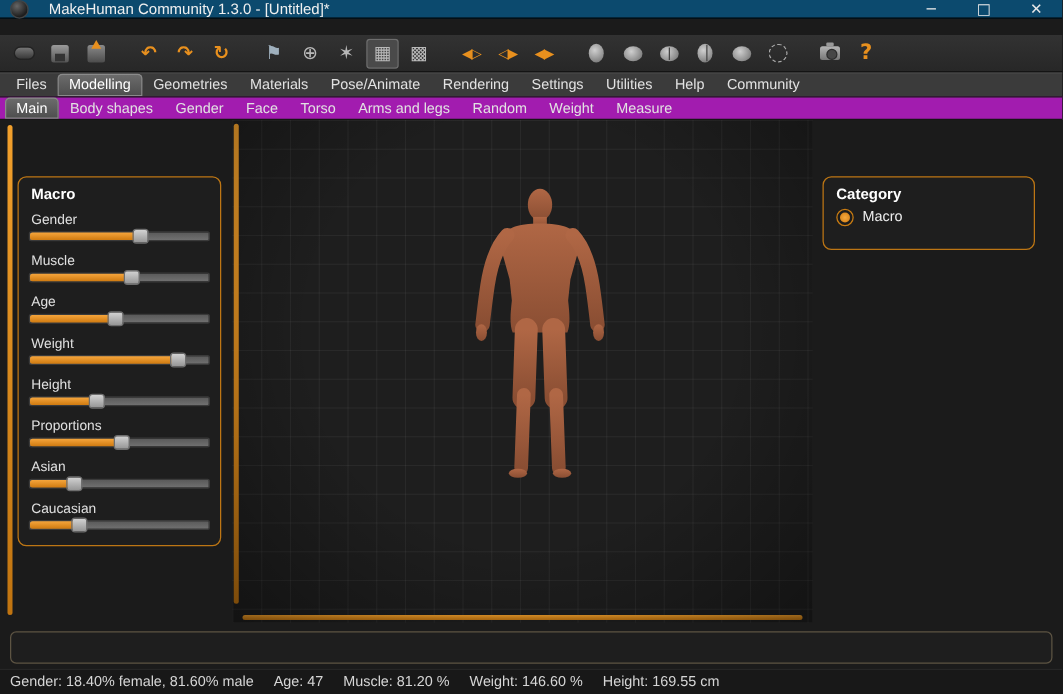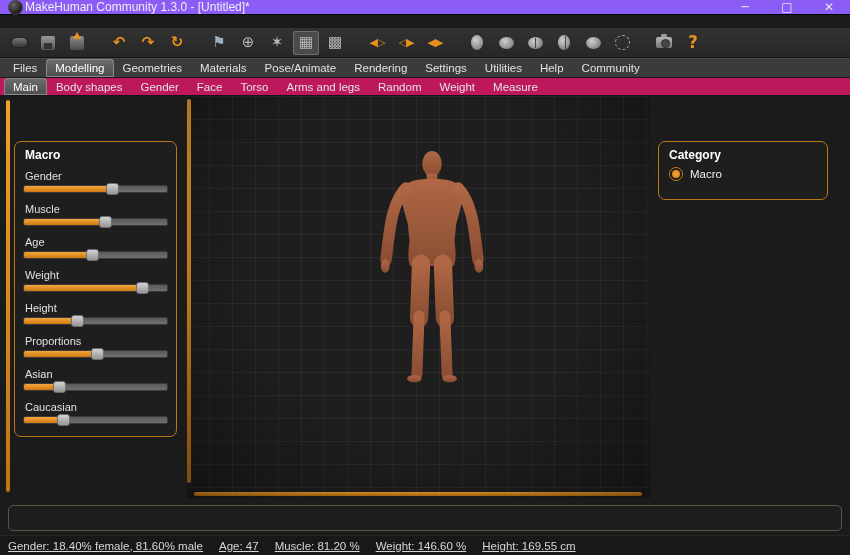--- a/index.html
+++ b/index.html
@@ -5,21 +5,21 @@
   * { box-sizing: border-box; margin: 0; padding: 0; }
   html,body { width:850px; height:555px; overflow:hidden; }
   body {
     position:relative;
     background:#1b1b1b;
     font-family:"Liberation Sans", sans-serif;
     color:#ddd;
     font-size:12px;
   }
   
-  .titlebar{position:absolute;top:0;left:0;right:0;height:15px;background:#8b5cf6;display:flex;align-items:center;padding-left:8px;gap:2px;border-bottom:1px solid #000;}
+  .titlebar{position:absolute;top:0;left:0;right:0;height:15px;background:#0c4a6e;display:flex;align-items:center;padding-left:8px;gap:16px;border-bottom:1px solid #000;}
   .appicon{width:15px;height:15px;border-radius:50%;background:radial-gradient(circle at 35% 30%,#666,#1d1d1d 70%);border:1px solid #444;}
   .apptitle{font-size:12px;color:#f0f0f0;}
   .wincontrols{margin-left:auto;display:flex;height:100%;}
   .winbtn{width:42px;height:100%;display:flex;align-items:center;justify-content:center;color:#e8e8e8;font-size:12px;font-family:"DejaVu Sans",sans-serif;}
   
   .toolbar{position:absolute;top:28px;left:0;right:0;height:30px;background:linear-gradient(#323232,#272727);display:flex;align-items:center;padding:0 6px;border-bottom:1px solid #121212;}
   .tgroup{display:flex;align-items:center;gap:3px;margin-right:16px;}
   .tbtn{width:26px;height:24px;display:flex;align-items:center;justify-content:center;border-radius:3px;}
   .tbtn.active{background:#4a4a4a;box-shadow:inset 0 0 0 1px #6e6e6e;}
   .glyph{font-family:"DejaVu Sans",sans-serif;font-size:15px;color:#b8b8b8;line-height:1;}
@@ -34,21 +34,21 @@
   .blob{width:15px;height:12px;border-radius:50%;background:radial-gradient(circle at 40% 35%,#cfcfcf,#6b6b6b);}
   .blob.tall{width:12px;height:15px;}
   .blob.split{position:relative;}
   .blob.split::after{content:"";position:absolute;left:7px;top:1px;bottom:1px;width:1px;background:#444;}
   .blob.dashed{background:none;border:1.5px dashed #aaa;width:15px;height:15px;border-radius:50%;}
   .cam{width:16px;height:11px;background:linear-gradient(#b5b5b5,#777);border-radius:2px;position:relative;}
   .cam::before{content:"";position:absolute;left:5px;top:-3px;width:6px;height:3px;background:#999;border-radius:1px;}
   .cam::after{content:"";position:absolute;left:5px;top:2px;width:7px;height:7px;border-radius:50%;background:#474747;border:1px solid #2c2c2c;}
   
   .tabs1{position:absolute;top:58px;left:0;right:0;height:19px;background:#3b3b3b;display:flex;align-items:stretch;padding-left:4px;font-size:11.5px;border-top:1px solid #474747;}
-  .tabs2{position:absolute;top:77px;left:0;right:0;height:19px;background:#be185d;display:flex;align-items:stretch;padding-left:4px;font-size:11.5px;border-top:1px solid #191919;border-bottom:1px solid #151515;}
+  .tabs2{position:absolute;top:77px;left:0;right:0;height:19px;background:#a21caf;display:flex;align-items:stretch;padding-left:4px;font-size:11.5px;border-top:1px solid #191919;border-bottom:1px solid #151515;}
   .tab{display:flex;align-items:center;padding:0 9px;color:#e2e2e2;}
   .tab.active{background:linear-gradient(#6d6d6d,#4d4d4d);box-shadow:inset 0 0 0 1px #8a8a8a;border-radius:4px 4px 0 0;color:#fff;}
   
   .vscroll{position:absolute;width:4px;border-radius:2px;background:linear-gradient(90deg,#f5a231,#c1741078);background:linear-gradient(#f2a02c,#c07410);}
   .hscroll{position:absolute;height:4px;border-radius:2px;background:linear-gradient(#f2a02c,#c07410);}
   .groupbox{position:absolute;border:1px solid #bd7614;border-radius:7px;background:rgba(255,255,255,0.015);padding:6px 8px 2px 8px;margin-top:41px;}
   .gtitle{font-size:12px;font-weight:bold;color:#fff;margin:0 0 8px 2px;}
   .srow{margin-bottom:10px;}
   .slabel{font-size:11px;color:#e0e0e0;margin:0 0 3px 2px;}
   .strack{position:relative;height:8px;background:linear-gradient(#5a5a5a,#707070);border:1px solid #3a3a3a;border-radius:2px;}
@@ -58,21 +58,21 @@
   .radio{width:14px;height:14px;border-radius:50%;border:1px solid #c97c12;background:#1d1d1d;position:relative;}
   .radio::after{content:"";position:absolute;inset:2px;border-radius:50%;background:radial-gradient(#f6a93f,#d07b10);}
   .rlabel{font-size:11.5px;color:#eee;}
   
   .viewport{position:absolute;left:186px;top:96px;width:464px;height:402px;background-color:#1e1e1e;
     background-image:linear-gradient(rgba(255,255,255,0.05) 1px, transparent 1px),linear-gradient(90deg, rgba(255,255,255,0.05) 1px, transparent 1px);
     background-size:23px 23px;overflow:hidden;}
   .viewport::after{content:"";position:absolute;inset:0;background:radial-gradient(ellipse at 50% 42%, transparent 52%, rgba(0,0,0,0.38) 100%);pointer-events:none;}
   
   .progressbox{position:absolute;left:8px;right:8px;top:505px;height:26px;border:1px solid #5d5443;border-radius:5px;background:#1e1e1e;}
-  .statusbar{position:absolute;left:0;right:0;bottom:0;height:20px;background:#181818;display:flex;align-items:center;gap:16px;padding-left:8px;font-size:11.5px;color:#d6d6d6;border-top:1px solid #262626;text-decoration:underline;}
+  .statusbar{position:absolute;left:0;right:0;bottom:0;height:20px;background:#181818;display:flex;align-items:center;gap:16px;padding-left:8px;font-size:11.5px;color:#d6d6d6;border-top:1px solid #262626;}
 </style>
 </head>
 <body>
 
 <div class="titlebar">
   <span class="appicon"></span>
   <span class="apptitle">MakeHuman Community 1.3.0 - [Untitled]*</span>
   <div class="wincontrols">
     <div class="winbtn">─</div>
     <div class="winbtn">□</div>

